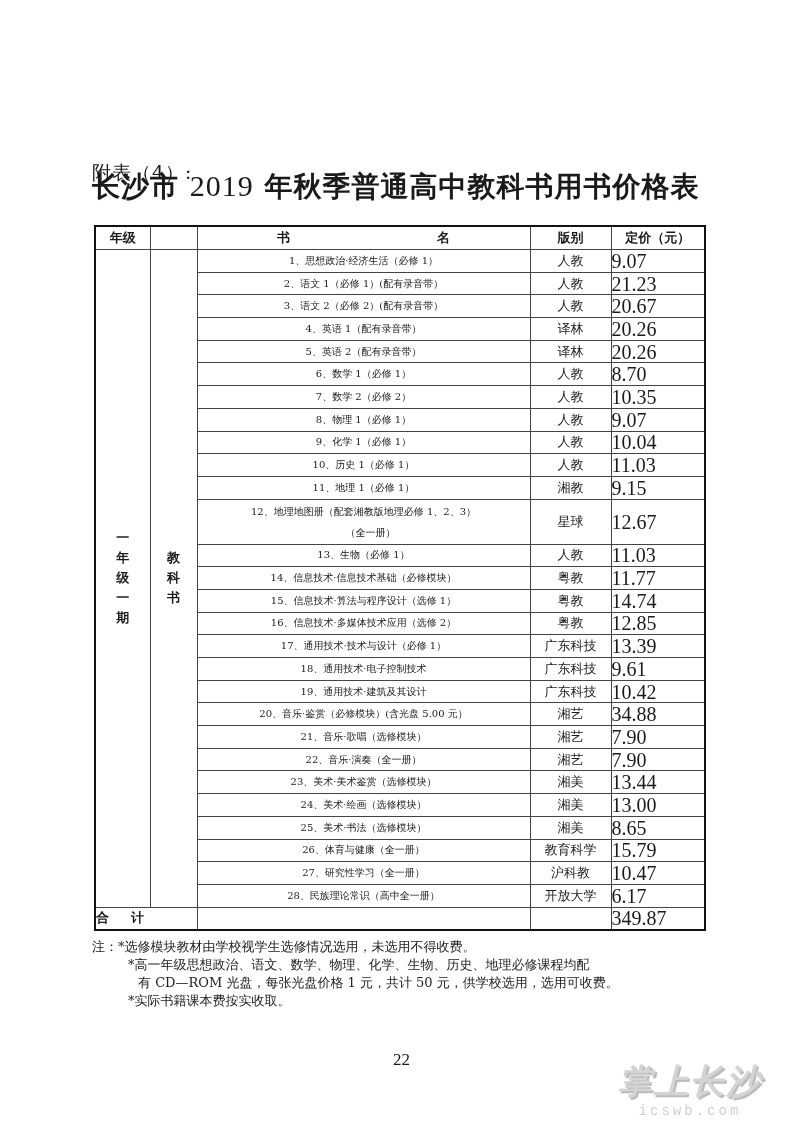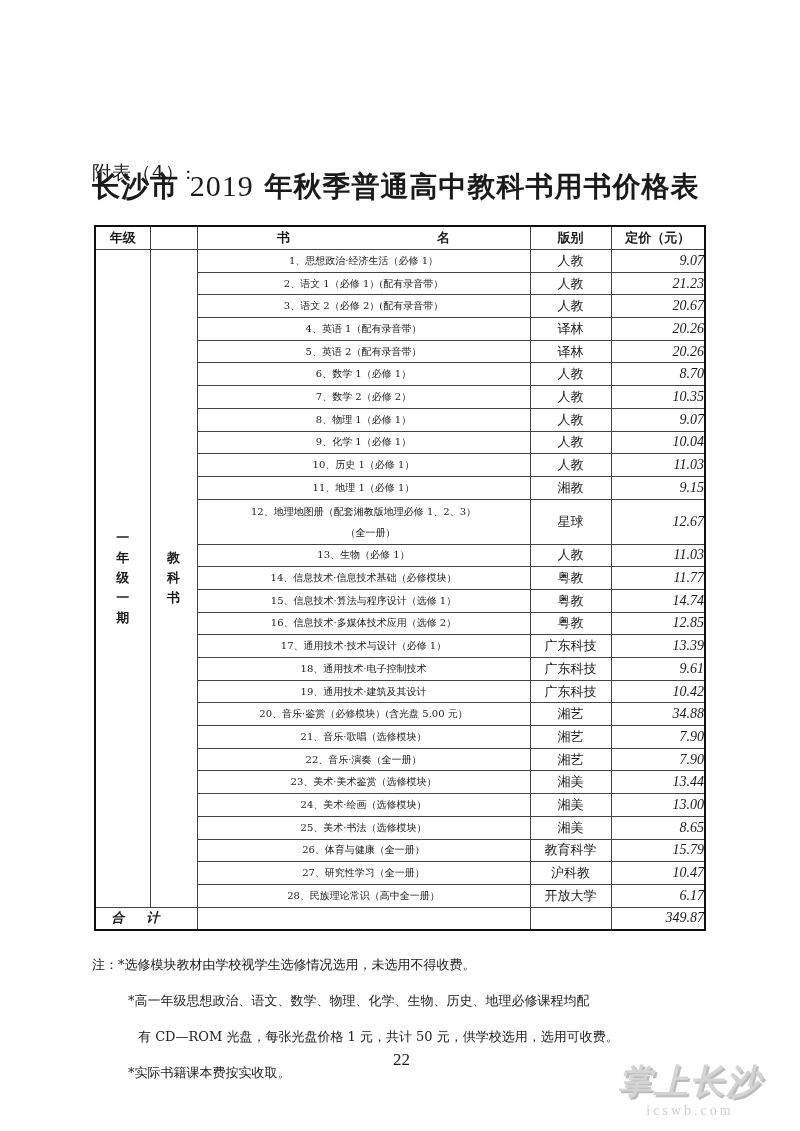--- a/index.html
+++ b/index.html
@@ -9,38 +9,38 @@
   .title { position:absolute; left:92px; top:168px; width:620px; font-size:28px; font-weight:bold;
            letter-spacing:1px; white-space:nowrap; }
   .title .yr { font-family:"Liberation Serif", serif; font-weight:normal; font-size:30px; }
   table.price { position:absolute; left:94px; top:225px; width:610px; border-collapse:collapse;
                 table-layout:fixed; border:2px solid #111; font-size:13.5px; }
   table.price td, table.price th { border:1px solid #444; padding:0; height:21.7px; line-height:20px; }
   table.price th { font-weight:bold; font-family:"DejaVu Sans", sans-serif; font-size:13px; height:22px; }
   col.c1 { width:55px; } col.c2 { width:47px; } col.c3 { width:333px; } col.c4 { width:81px; } col.c5 { width:94px; }
   td.name { text-align:center; padding-left:6px; white-space:nowrap; font-family:"DejaVu Serif", serif; font-size:10px; }
   td.pub { text-align:center; font-size:13px; }
-  td.price-cell { text-align:right; font-family:"Liberation Serif", serif; font-size:14px;font-style:italic; }
+  td.price-cell { text-align:left; font-family:"Liberation Serif", serif; font-size:20px; }
   td.vert { text-align:center; vertical-align:middle; font-weight:bold; font-family:"DejaVu Sans", sans-serif;
             font-size:13px; line-height:22px; }
   td.vert span { display:block; }
   tr.double td.name { line-height:21px; padding-top:1px; padding-bottom:1px; height:42px; white-space:normal; }
   .name-line2 { display:block; padding-left:14px; }
   th.head-name { letter-spacing:0;margin-left:43px; }
   th.head-name .l { display:inline-block; width:160px; text-align:center; }
-  td.total-label { text-align:center; font-weight:bold; font-family:"DejaVu Sans", sans-serif; font-size:13px; letter-spacing:22px; padding-left:22px;font-style:italic; }
+  td.total-label { font-weight:bold; font-family:"DejaVu Sans", sans-serif; font-size:13px; letter-spacing:22px; padding-left:22px; }
   .notes { position:absolute; left:92px; top:938px; font-size:13px; line-height:18px; color:#222; }
-  .notes .row { white-space:nowrap;margin-top:18px; }
+  .notes .row { white-space:nowrap; }
   .notes .ind { padding-left:36px; }
   .notes .ind2 { padding-left:46px; }
   .page-num { position:absolute; left:393px; top:1050px; font-family:"Liberation Serif", serif; font-size:17px; }
   .watermark { position:absolute; left:595px; top:1065px; width:190px; text-align:center; color:#d4d4d4; }
   .watermark .wm-cn { font-family:Liberation Mono, monospace; font-weight:bold; font-size:34px; font-style:italic;
                       letter-spacing:2px; text-shadow:2px 2px 0 #bcbcbc; display:block; line-height:38px; }
-  .watermark .wm-url { font-family:Liberation Serif, serif; font-size:14px; letter-spacing:3px; color:#cfcfcf; display:block; }
+  .watermark .wm-url { font-family:Liberation Mono, monospace; font-size:14px; letter-spacing:3px; color:#cfcfcf; display:block; }
 </style>
 </head>
 <body>
 
 <div class="appendix">附表（4）:</div>
 
 <div class="title">
   <span>长沙市 </span><span class="yr">2019</span><span> 年秋季普通高中教科书用书价格表</span>
 </div>
 

